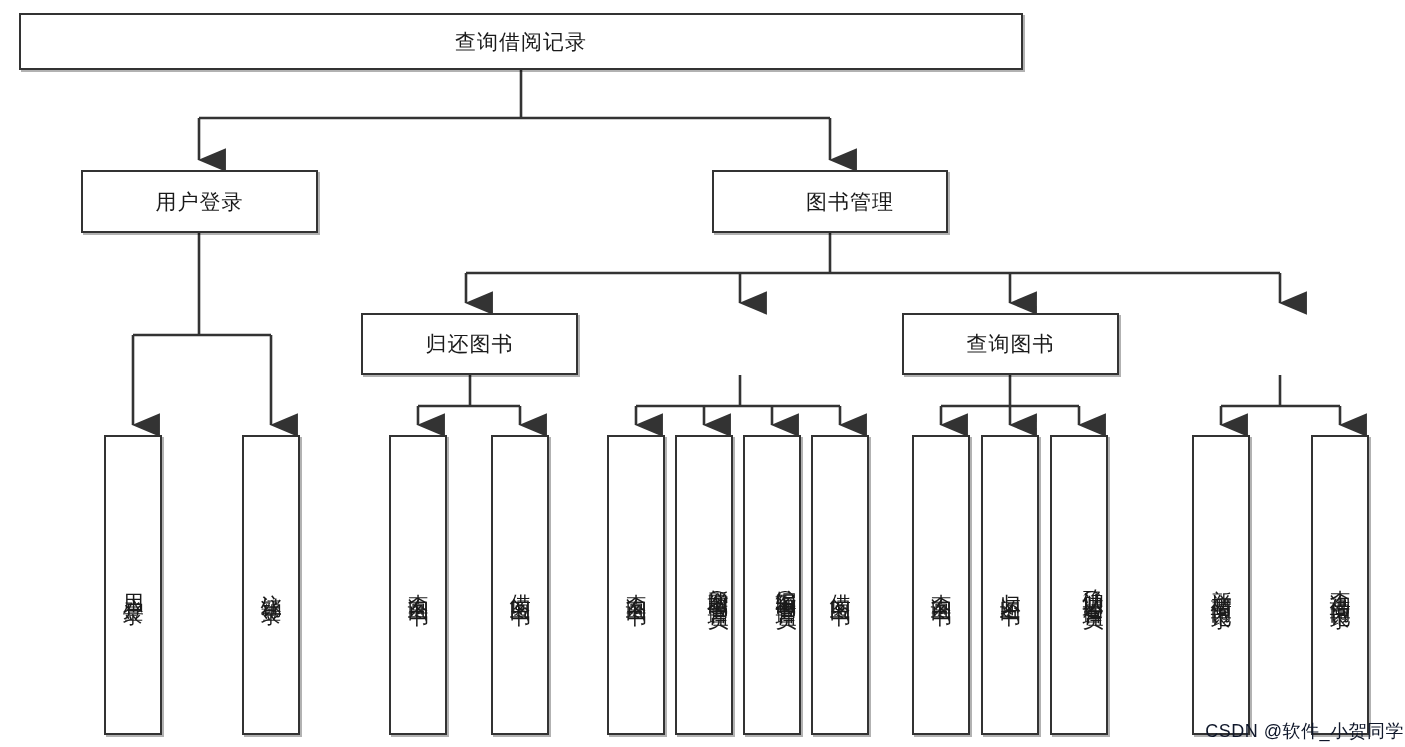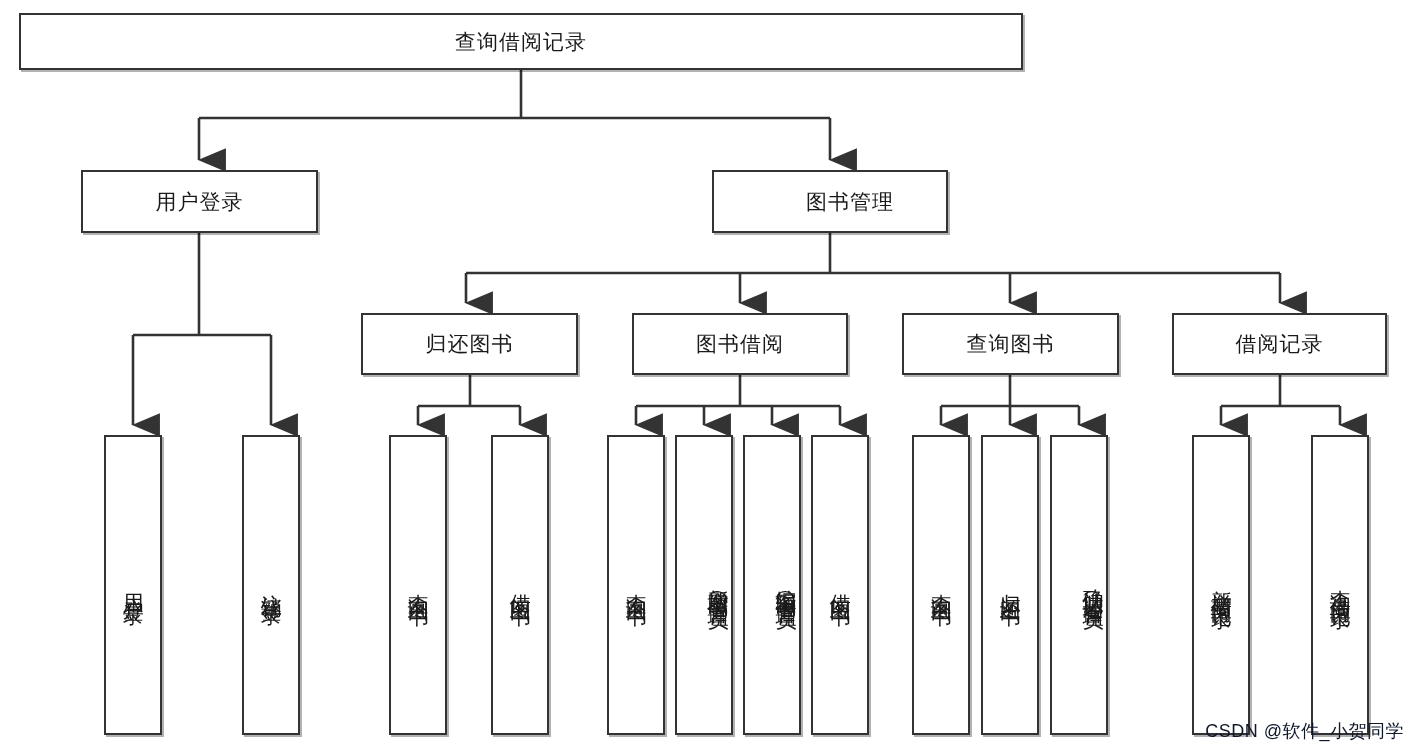--- a/index.html
+++ b/index.html
@@ -135,28 +135,22 @@
   <div class="node horiz" style="left:81px; top:170px; width:237px; height:63px;">
     <span class="node-label">用户登录</span>
   </div>
   <div class="node horiz" style="left:712px; top:170px; width:236px; height:63px;padding-left:40px;">
     <span class="node-label">图书管理</span>
   </div>
 
   <div class="node horiz" style="left:361px; top:313px; width:217px; height:62px;">
     <span class="node-label">归还图书</span>
   </div>
-  <div class="node horiz" style="left:632px; top:313px; width:216px; height:62px;">
-    <span class="node-label">图书借阅</span>
-  </div>
   <div class="node horiz" style="left:902px; top:313px; width:217px; height:62px;">
     <span class="node-label">查询图书</span>
-  </div>
-  <div class="node horiz" style="left:1172px; top:313px; width:215px; height:62px;">
-    <span class="node-label">借阅记录</span>
   </div>
 
   <div class="node vert" style="left:104px; top:435px; width:58px; height:300px; align-items:center;">
     <span class="node-label">用户登录</span>
   </div>
   <div class="node vert" style="left:242px; top:435px; width:58px; height:300px; align-items:center;">
     <span class="node-label">注销登录</span>
   </div>
 
   <div class="node vert" style="left:389px; top:435px; width:58px; height:300px; align-items:center;">

